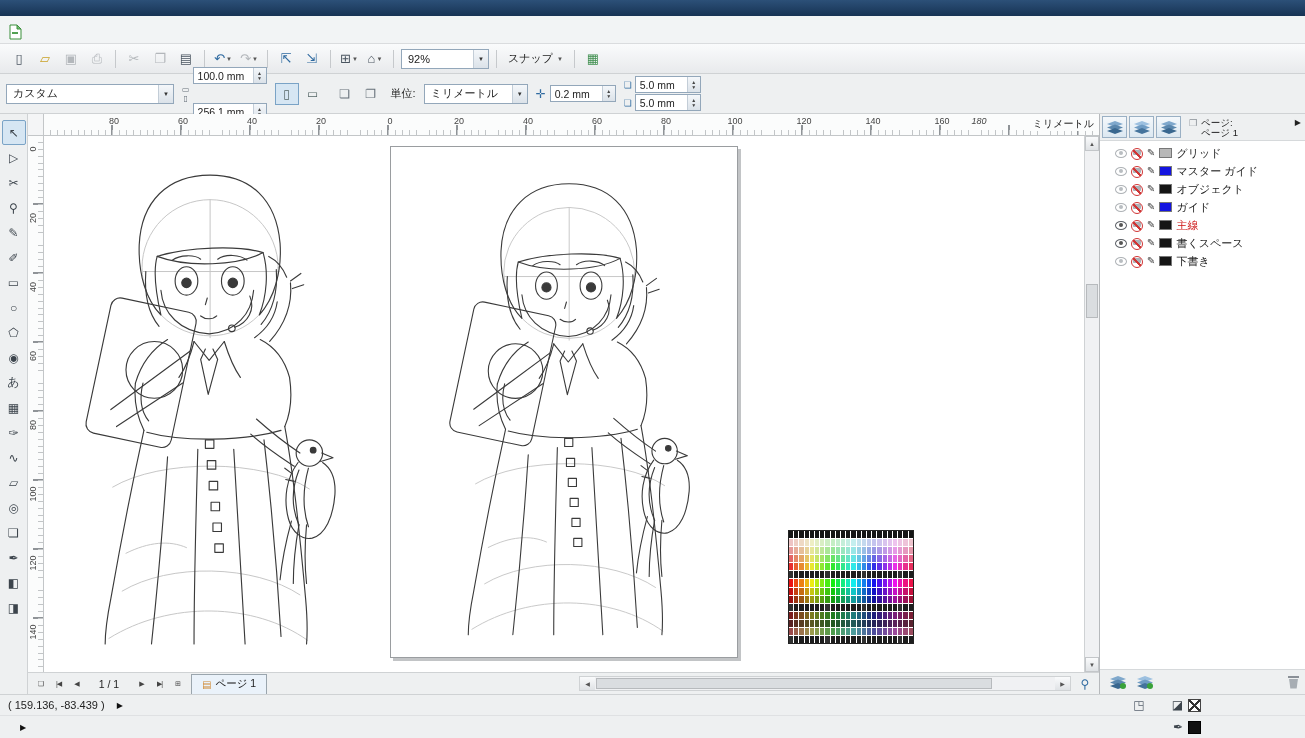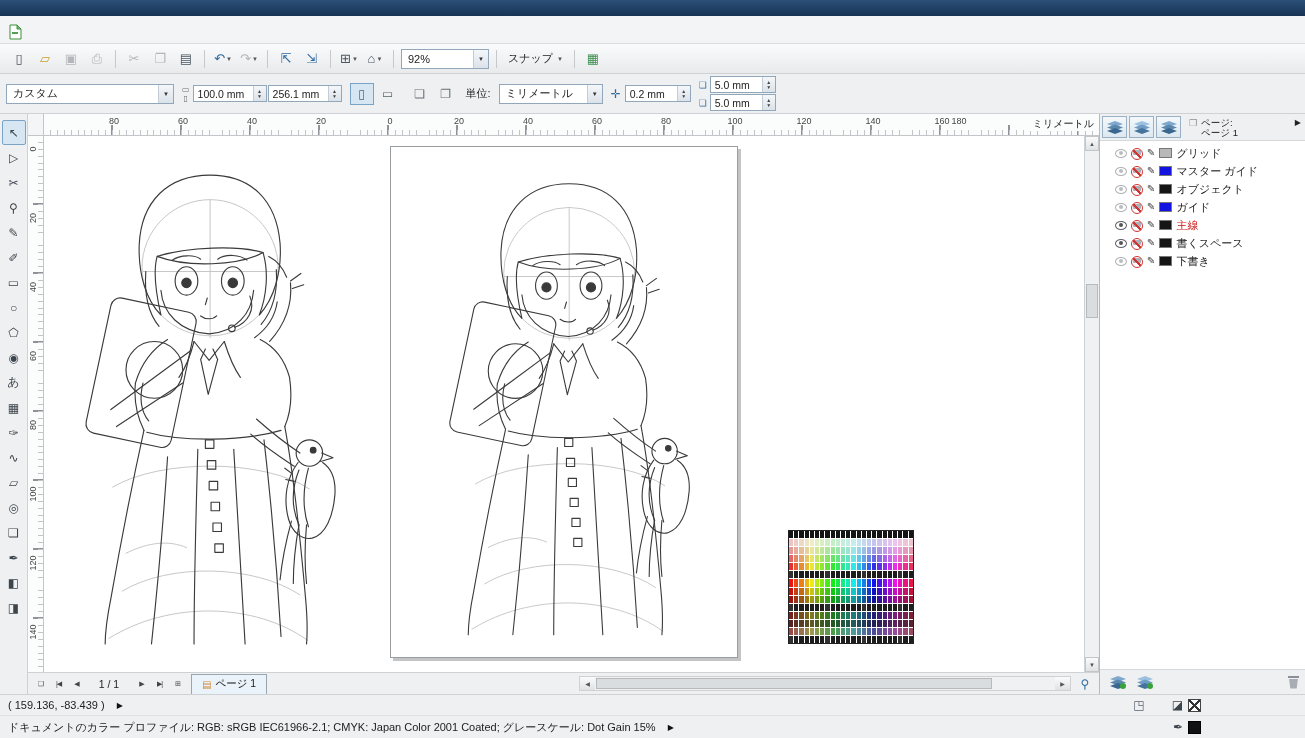--- a/index.html
+++ b/index.html
@@ -20,21 +20,21 @@
   .combo .val{flex:1;font-size:11px;white-space:nowrap;overflow:hidden}
   .combo .ccaret{width:15px;height:100%;border-left:1px solid #c3cdd7;background:linear-gradient(#f4f7fa,#dbe2e9);display:flex;align-items:center;justify-content:center;font-size:6px;color:#333;margin-left:4px}
   .zoom-combo{width:88px;margin:0 2px}
   .snap{display:flex;align-items:center;gap:3px;padding:0 6px;height:22px}
   .green{color:#3f8f4f !important}
   
   .propbar{height:40px;background:#eef0f1;border-bottom:1px solid #cfd2d4;display:flex;align-items:center;padding:0 6px;gap:8px}
   .preset{width:168px}
   .size-group{display:flex;align-items:center;gap:3px}
   .paper-ic{display:flex;flex-direction:column;font-size:8px;color:#67707a;line-height:9px;text-align:center}
-  .field-col{display:flex;flex-direction:row;gap:1px}
+  .field-col{display:flex;flex-direction:column;gap:19px}
   .field{width:74px;height:17px;background:#fff;border:1px solid #93a7ba;display:flex;align-items:center;padding-left:4px;font-size:10.5px}
   .field .fval{flex:1;white-space:nowrap}
   .spin{width:13px;height:100%;border-left:1px solid #c3cdd7;display:flex;flex-direction:column;align-items:center;justify-content:center;background:linear-gradient(#f4f7fa,#dbe2e9)}
   .spin i{font-style:normal;font-size:5px;line-height:5px;color:#444}
   .orient{display:flex;gap:2px}
   .obtn{width:24px;height:22px;border:1px solid transparent;display:flex;align-items:center;justify-content:center;font-size:12px;color:#566}
   .obtn.active{background:#d6e6f3;border-color:#7aa3c6}
   .pagebtns{display:flex;gap:2px}
   .pbtn{width:24px;height:22px;display:flex;align-items:center;justify-content:center;color:#67707a;font-size:12px}
   .plabel{font-size:11px}
@@ -370,21 +370,21 @@
             <span class="hlabel" style="left: 277px;">20</span>
             <span class="hlabel" style="left: 346px;">0</span>
             <span class="hlabel" style="left: 415px;">20</span>
             <span class="hlabel" style="left: 484px;">40</span>
             <span class="hlabel" style="left: 553px;">60</span>
             <span class="hlabel" style="left: 622px;">80</span>
             <span class="hlabel" style="left: 691px;">100</span>
             <span class="hlabel" style="left: 760px;">120</span>
             <span class="hlabel" style="left: 829px;">140</span>
             <span class="hlabel" style="left: 898px;">160</span>
-            <span class="hlabel" style="left: 915px;">180</span>
+            <span class="hlabel" style="left: 935px; font-style: italic;">180</span>
           </div>
       </div>
       <div class="canvas-row">
         <div class="v-ruler">
             <span class="vlabel" style="top: 8px;">0</span>
             <span class="vlabel" style="top: 77px;">20</span>
             <span class="vlabel" style="top: 146px;">40</span>
             <span class="vlabel" style="top: 215px;">60</span>
             <span class="vlabel" style="top: 284px;">80</span>
             <span class="vlabel" style="top: 353px;">100</span>
@@ -904,21 +904,20 @@
   <div class="statusbar s1">
     <span>( 159.136, -83.439 )</span>
     <span class="marker">▶</span>
     <div class="sb-right">
       <span class="docbox">◳</span>
       <span class="fillg">◪</span>
       <span class="nofill"></span>
     </div>
   </div>
   <div class="statusbar s2">
-    <span>ドキュメントのカラー プロファイル: RGB: sRGB IEC61966-2.1; CMYK: Japan Color 2001 Coated; グレースケール: Dot Gain 15%</span>
     <span class="marker">▶</span>
     <div class="sb-right">
       <span class="fillg">✒</span>
       <span class="outsw"></span>
     </div>
   </div>
 </div>
 
 <svg class="hidden-defs" aria-hidden="true">
   <defs>

